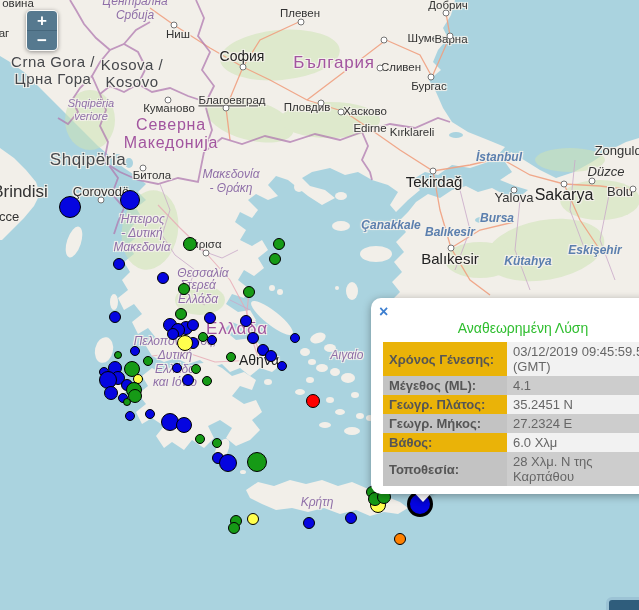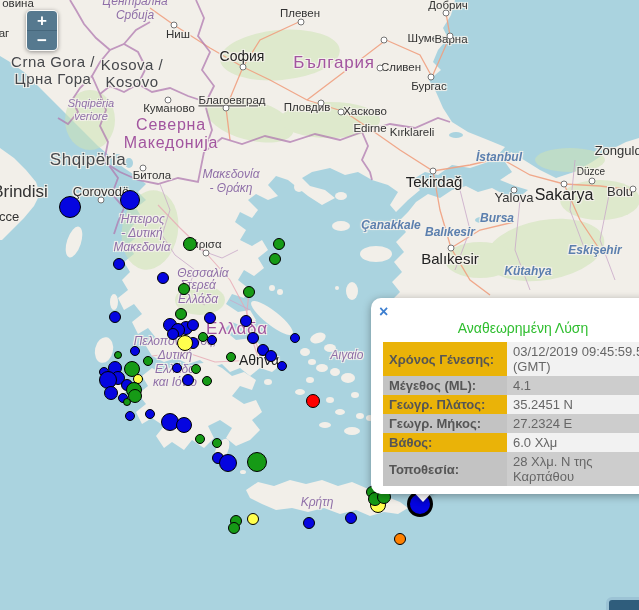--- a/index.html
+++ b/index.html
@@ -226,38 +226,38 @@
       <div class="dot" style="left: 446px; top: 13px;"></div>
       <div class="lbl city" style="left: 307px; top: 108px;">Пловдив</div>
       <div class="dot" style="left: 321px; top: 103px;"></div>
       <div class="lbl city" style="left: 365px; top: 112px;">Хасково</div>
       <div class="dot" style="left: 341px; top: 112px;"></div>
       <div class="lbl city" style="left: 232px; top: 101px; text-decoration: underline;">Благоевград</div>
       <div class="dot" style="left: 226px; top: 108px;"></div>
       <div class="lbl city" style="left: 370px; top: 129px;">Edirne</div>
       <div class="lbl city" style="left: 412px; top: 133px;">Kırklareli</div>
       <div class="lbl city" style="left: 625px; top: 151px; font-size: 13px;">Zonguldak</div>
-      <div class="lbl city" style="left: 591px; top: 172px; font-size: 10px;">Düzce</div>
+      <div class="lbl city" style="left: 606px; top: 172px; font-size: 13px; font-style: italic;">Düzce</div>
       <div class="dot" style="left: 592px; top: 181px;"></div>
       <div class="lbl city-lg" style="left: 564px; top: 195px; font-size: 16px;">Sakarya</div>
       <div class="dot" style="left: 564px; top: 184px;"></div>
       <div class="lbl city" style="left: 620px; top: 192px; font-size: 13px;">Bolu</div>
       <div class="dot" style="left: 633px; top: 189px;"></div>
       <div class="lbl city-lg" style="left: 434px; top: 182px; font-size: 15px;">Tekirdağ</div>
       <div class="dot" style="left: 433px; top: 171px;"></div>
       <div class="lbl region-tr" style="left: 499px; top: 158px;">İstanbul</div>
       <div class="lbl city" style="left: 514px; top: 198px; font-size: 13px;">Yalova</div>
       <div class="dot" style="left: 514px; top: 190px;"></div>
       <div class="lbl region-tr" style="left: 497px; top: 219px;">Bursa</div>
       <div class="lbl region-tr" style="left: 391px; top: 226px;">Çanakkale</div>
       <div class="lbl region-tr" style="left: 450px; top: 233px;">Balıkesir</div>
       <div class="lbl city-lg" style="left: 450px; top: 259px; font-size: 15px;">Balıkesir</div>
       <div class="dot" style="left: 451px; top: 248px;"></div>
       <div class="lbl region-tr" style="left: 595px; top: 251px;">Eskişehir</div>
-      <div class="lbl region-tr" style="left: 528px; top: 272px;">Kütahya</div>
+      <div class="lbl region-tr" style="left: 528px; top: 262px;">Kütahya</div>
       <div class="lbl region" style="left: 231px; top: 182px;">Μακεδονία
 - Θράκη</div>
       <div class="lbl region" style="left: 142px; top: 234px;">Ήπειρος
 - Δυτική
 Μακεδονία</div>
       <div class="lbl city" style="left: 203px; top: 245px;">Λάρισα</div>
       <div class="dot" style="left: 206px; top: 253px;"></div>
       <div class="lbl region" style="left: 203px; top: 274px;">Θεσσαλία</div>
       <div class="lbl region" style="left: 198px; top: 293px;">Στερεά
 Ελλάδα</div>

